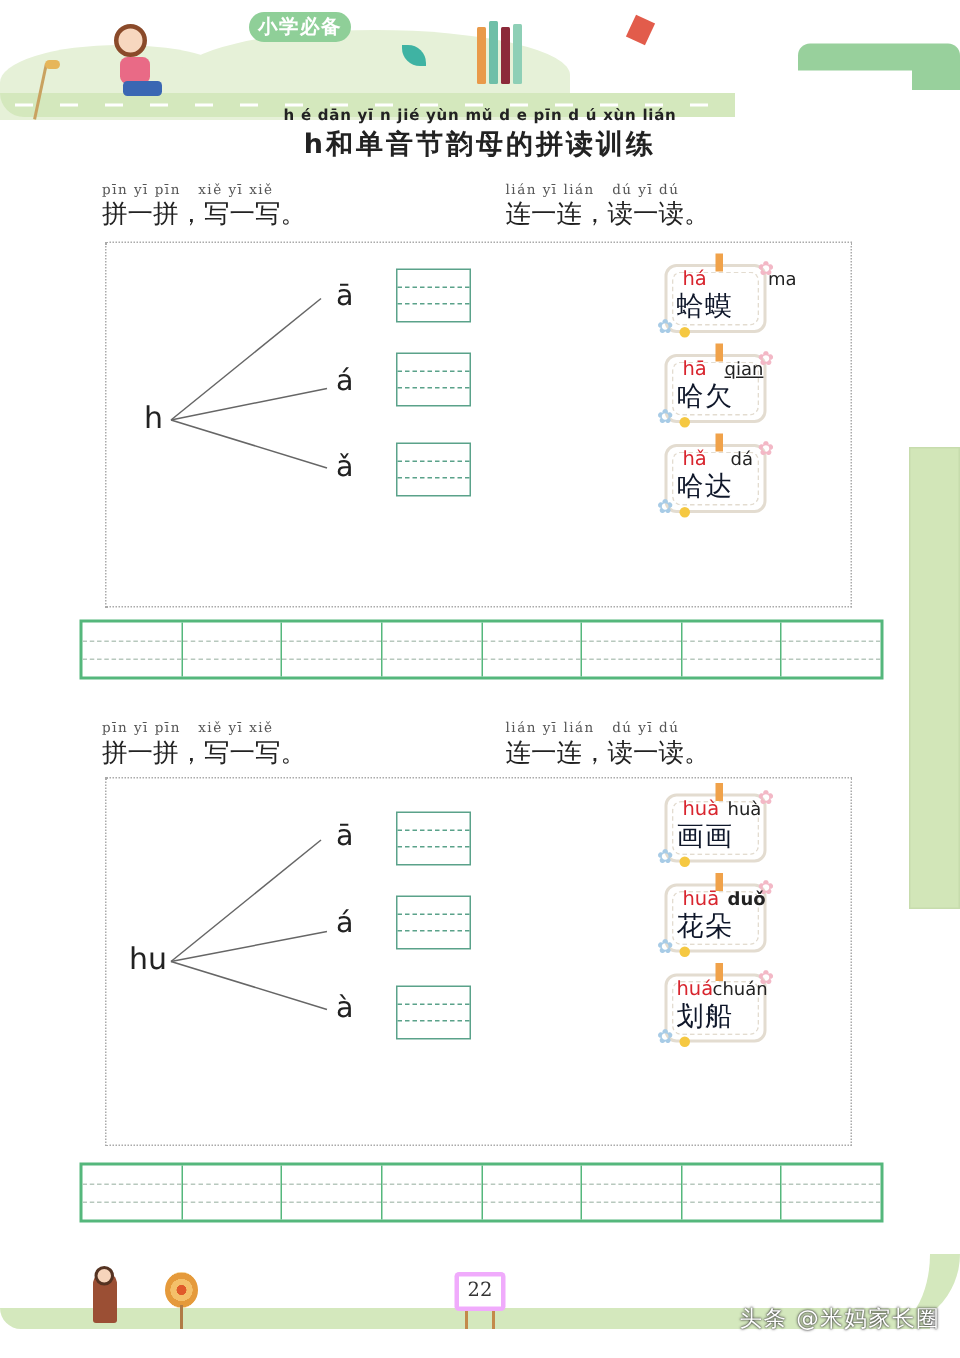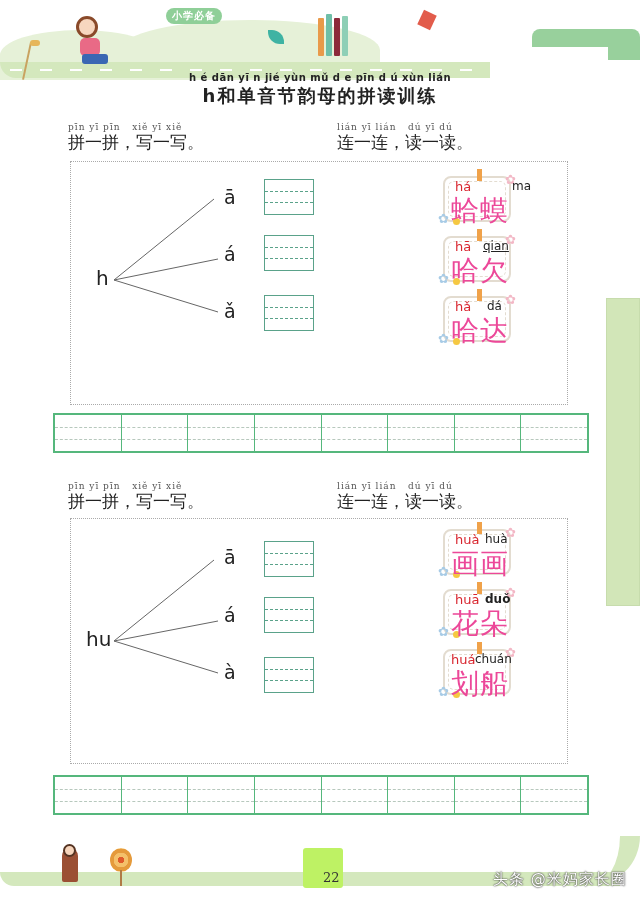--- a/index.html
+++ b/index.html
@@ -3,21 +3,21 @@
 <meta charset="utf-8">
 <style>
   * { box-sizing: border-box; margin: 0; padding: 0; }
   body { width: 640px; height: 905px; background: #ffffff; position: relative; overflow: hidden; font-family: "DejaVu Sans", sans-serif; color: #222; }
 
   
   .banner { position: absolute; left: 0; top: 0; width: 490px; height: 90px; }
   .hill { position: absolute; background: #e6f1d8; border-radius: 50% 50% 0 0; }
   .road { position: absolute; left: 0; top: 62px; width: 490px; height: 16px; background: #d4e8bd; border-radius: 0 0 0 40px; }
   .road-dash { position: absolute; top: 7px; height: 2px; width: 12px; background: #fff; }
-  .badge1 { position: absolute; left: 166px; top: 8px; font-size: 10px; font-weight: bold; color: #fff; background: #8fcf98; border-radius: 10px; padding: 1px 6px; letter-spacing: 1px; font-family: Liberation Serif, serif; }
+  .badge1 { position: absolute; left: 166px; top: 8px; font-size: 13px; font-weight: bold; color: #fff; background: #8fcf98; border-radius: 10px; padding: 1px 6px; letter-spacing: 1px; font-family: Liberation Serif, serif; }
   .badge2 { position: absolute; left: 160px; top: 32px; font-size: 17px; color: #8fcf98; border: 2px solid #b9e0bc; border-radius: 6px; padding: 0 6px; background: #f5fbf3; letter-spacing: 1px; }
   .girl-head { position: absolute; left: 76px; top: 16px; width: 22px; height: 22px; border-radius: 50%; background: #f7d7bf; border: 3px solid #8a4a2a; }
   .girl-body { position: absolute; left: 80px; top: 38px; width: 20px; height: 18px; background: #e96a86; border-radius: 5px; }
   .girl-legs { position: absolute; left: 82px; top: 54px; width: 26px; height: 10px; background: #3a67b3; border-radius: 3px; }
   .lamp-post { position: absolute; left: 26px; top: 42px; width: 2px; height: 38px; background: #c9a260; transform: rotate(12deg); }
   .lamp-head { position: absolute; left: 30px; top: 40px; width: 10px; height: 6px; background: #e6b65a; border-radius: 3px; }
   .book { position: absolute; top: 18px; width: 6px; height: 38px; border-radius: 1px; }
   .leaf { position: absolute; left: 268px; top: 30px; width: 16px; height: 14px; background: #3fb3a3; border-radius: 0 12px 0 12px; }
   .flybook { position: absolute; left: 420px; top: 12px; width: 14px; height: 16px; background: #e25c4b; transform: rotate(25deg); }
   .tab-right { position: absolute; left: 532px; top: 29px; width: 108px; height: 18px; background: #98d09c; border-radius: 8px 8px 0 0; }
@@ -46,37 +46,37 @@
 
   
   .card { position: absolute; width: 68px; height: 46px; border: 2px solid #e3dcd0; border-radius: 8px; background: #fff; }
   .card::before { content: ""; position: absolute; left: 3px; top: 3px; right: 3px; bottom: 3px; border: 1px dashed #e3dcd0; border-radius: 6px; }
   .card .pin { position: absolute; left: 32px; top: -9px; width: 5px; height: 12px; background: #f0a24a; }
   .card .star-r { position: absolute; right: -7px; top: -5px; font-size: 13px; color: #f3b8c6; line-height: 1; }
   .card .star-l { position: absolute; left: -7px; bottom: -5px; font-size: 13px; color: #a7cbe6; line-height: 1; }
   .card .dot { position: absolute; left: 8px; bottom: -5px; width: 7px; height: 7px; border-radius: 50%; background: #f5c842; }
   .card .py1 { position: absolute; left: 10px; top: 1px; font-size: 13px; color: #d8252e; }
   .card .py2 { position: absolute; top: 1px; font-size: 12px; color: #222; }
-  .card .hz { position: absolute; left: 6px; top: 14px; font-size: 28px; color: #ec4899; letter-spacing: 1px; font-family: Liberation Mono, monospace; }
+  .card .hz { position: absolute; left: 6px; top: 14px; font-size: 18px; color: #0f172a; letter-spacing: 1px; font-family: Liberation Mono, monospace; }
 
   
   .grid { position: absolute; left: 53px; width: 536px; height: 40px; border: 2px solid #55b77c; display: flex; }
   .grid .cell { flex: 1; border-right: 1.5px solid #55b77c; position: relative; }
   .grid .cell:last-child { border-right: none; }
   .grid .cell .d1, .grid .cell .d2 { position: absolute; left: 0; right: 0; border-top: 1px dashed #b7c8bd; }
   .grid .cell .d1 { top: 12px; } .grid .cell .d2 { top: 24px; }
 
   
   .foot-road { position: absolute; left: 0; top: 872px; width: 620px; height: 14px; background: #d4e8bd; border-radius: 0 0 0 30px; }
   .foot-curve { position: absolute; left: 560px; top: 836px; width: 80px; height: 50px; border-right: 20px solid #d4e8bd; border-radius: 0 0 60px 0; border-bottom: 0; }
   .archer { position: absolute; left: 62px; top: 848px; width: 16px; height: 34px; background: #9b4f34; border-radius: 8px 8px 2px 2px; }
   .archer-head { position: absolute; left: 63px; top: 844px; width: 13px; height: 13px; background: #f6d4bb; border-radius: 50%; border: 2px solid #553322; }
   .target { position: absolute; left: 110px; top: 848px; width: 22px; height: 24px; border-radius: 50%; background: radial-gradient(circle, #e05a2a 0 20%, #f4c06a 21% 45%, #e59a3b 46% 70%, #f7d08a 71%); }
   .target-leg { position: absolute; left: 120px; top: 870px; width: 2px; height: 16px; background: #b07b46; }
-  .page-board { position: absolute; left: 303px; top: 848px; width: 34px; height: 26px; background: #bef264; border-radius: 3px; padding: 20px; }
+  .page-board { position: absolute; left: 303px; top: 848px; width: 34px; height: 26px; background: #f0abfc; border-radius: 3px; padding: 3px; }
   .page-board .inner { width: 100%; height: 100%; background: #fff; text-align: center; font-family: "DejaVu Serif", serif; font-size: 13px; line-height: 20px; color: #333; }
   .board-leg { position: absolute; top: 872px; width: 2px; height: 14px; background: #c38a4a; }
   .watermark { position: absolute; left: 493px; top: 870px; font-size: 15px; color: #fff; text-shadow: 0 0 2px #333, 0 0 1px #333; letter-spacing: 1px; text-align: right; }
 </style>
 </head>
 <body>
 
 <div class="banner">
   <div class="hill" style="left:0;top:30px;width:160px;height:50px;"></div>
   <div class="hill" style="left:120px;top:20px;width:260px;height:60px;"></div>

